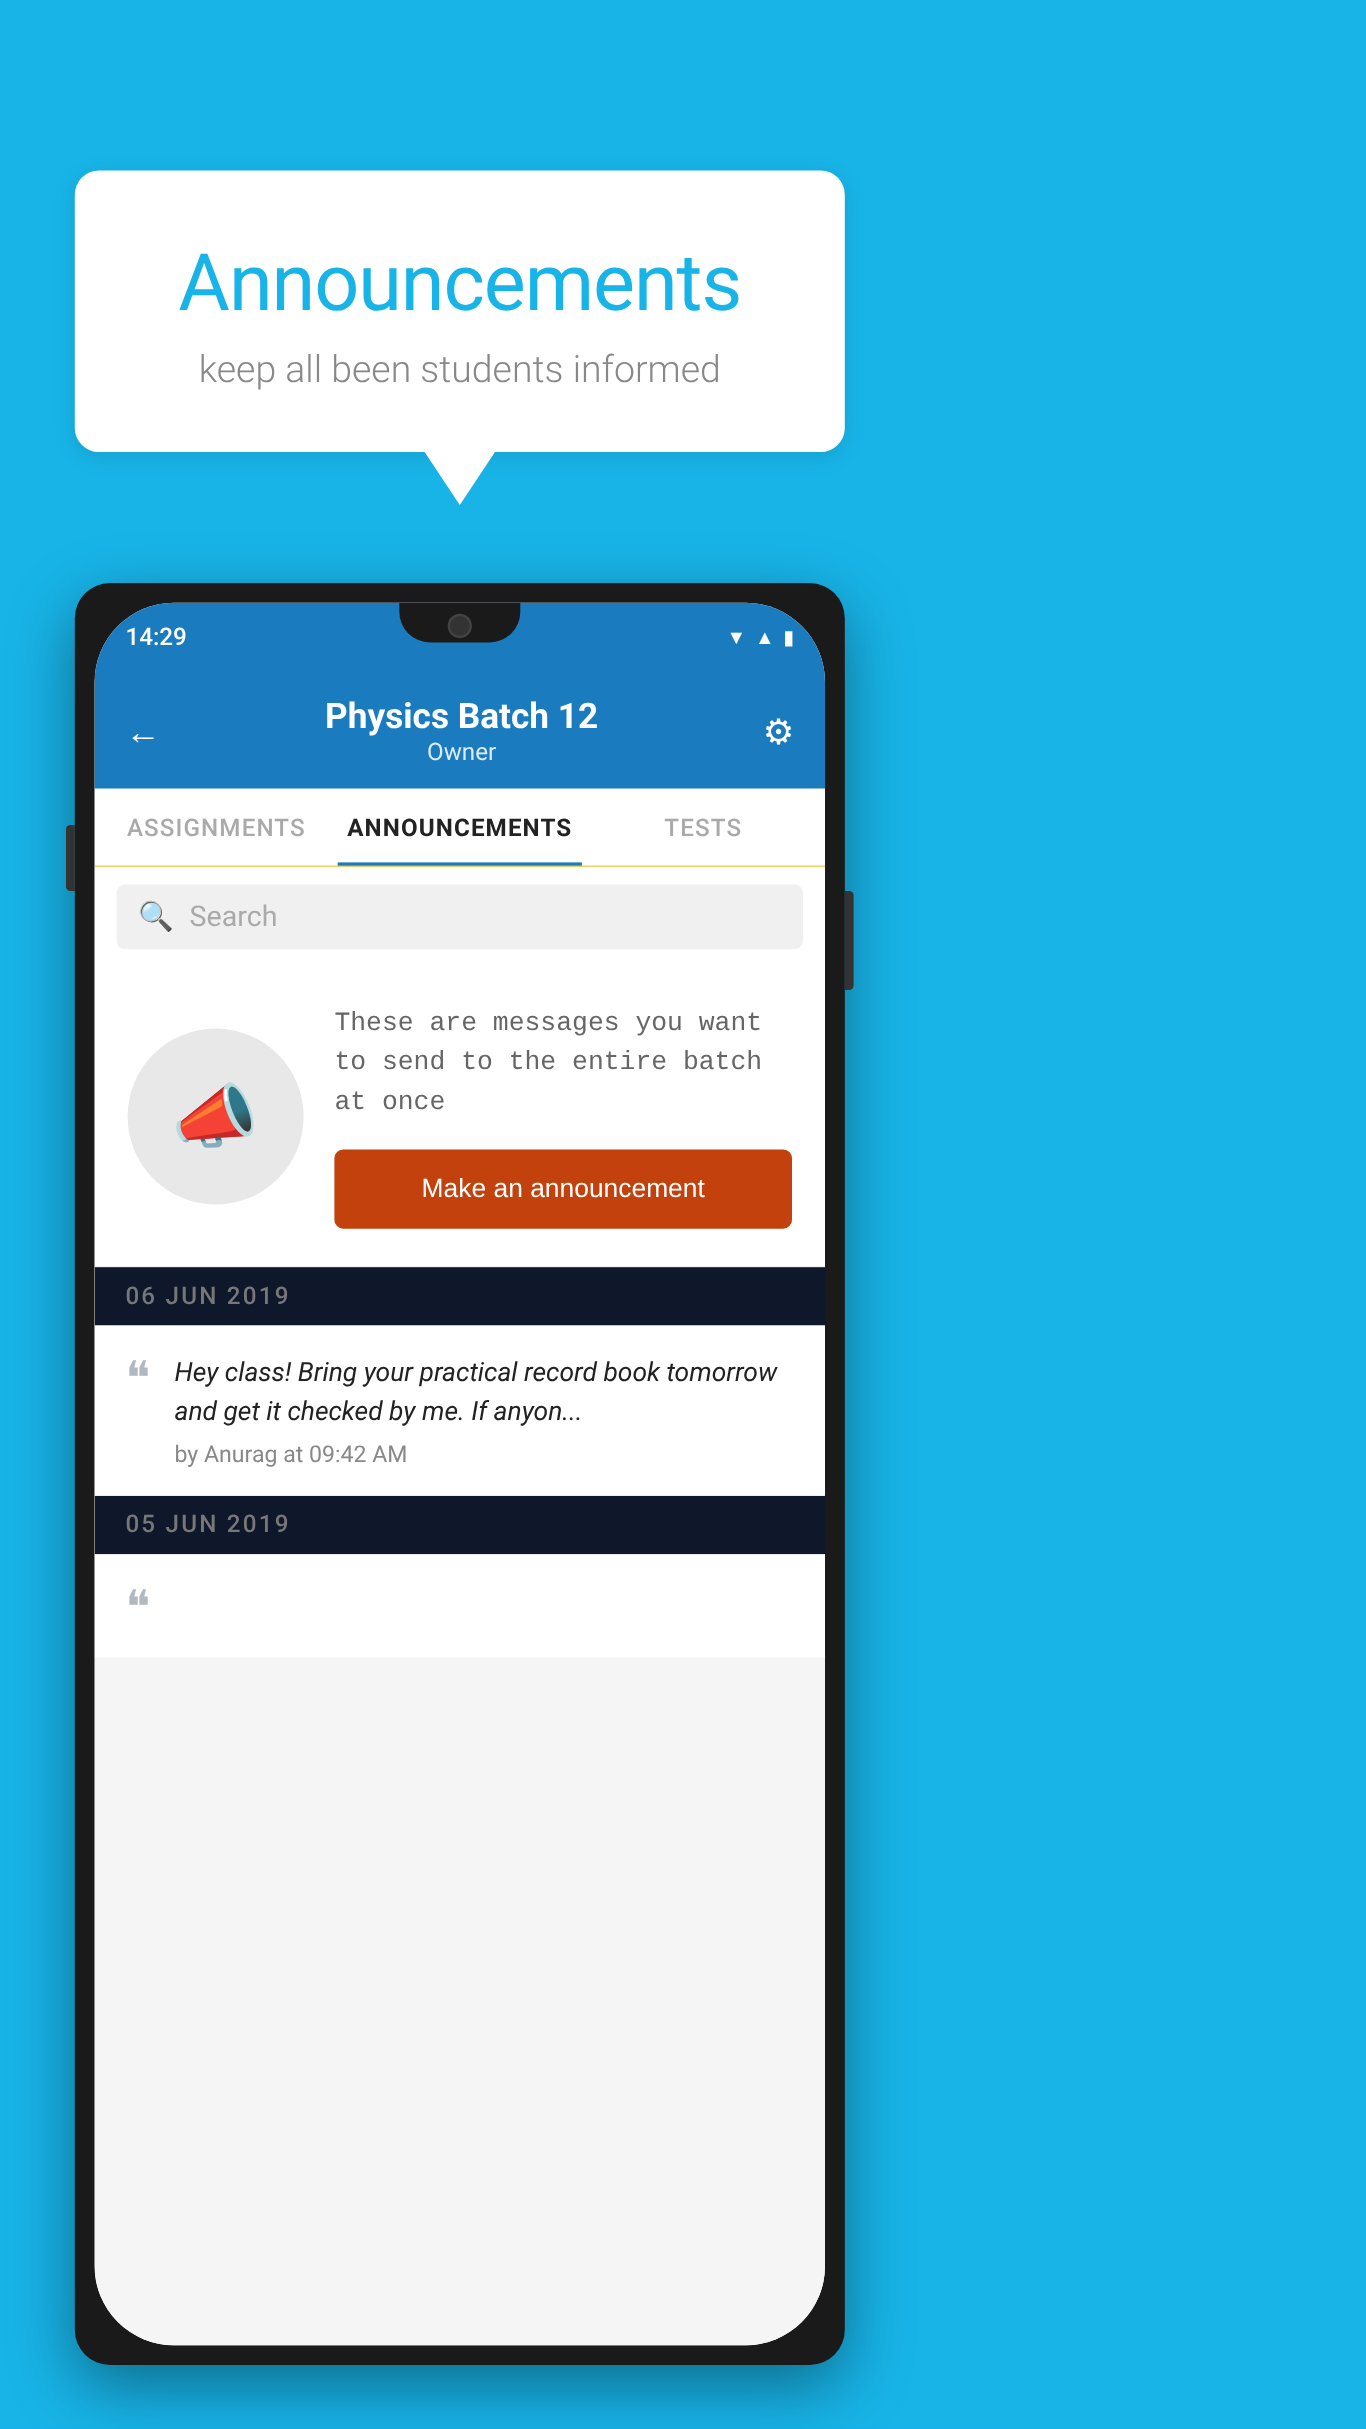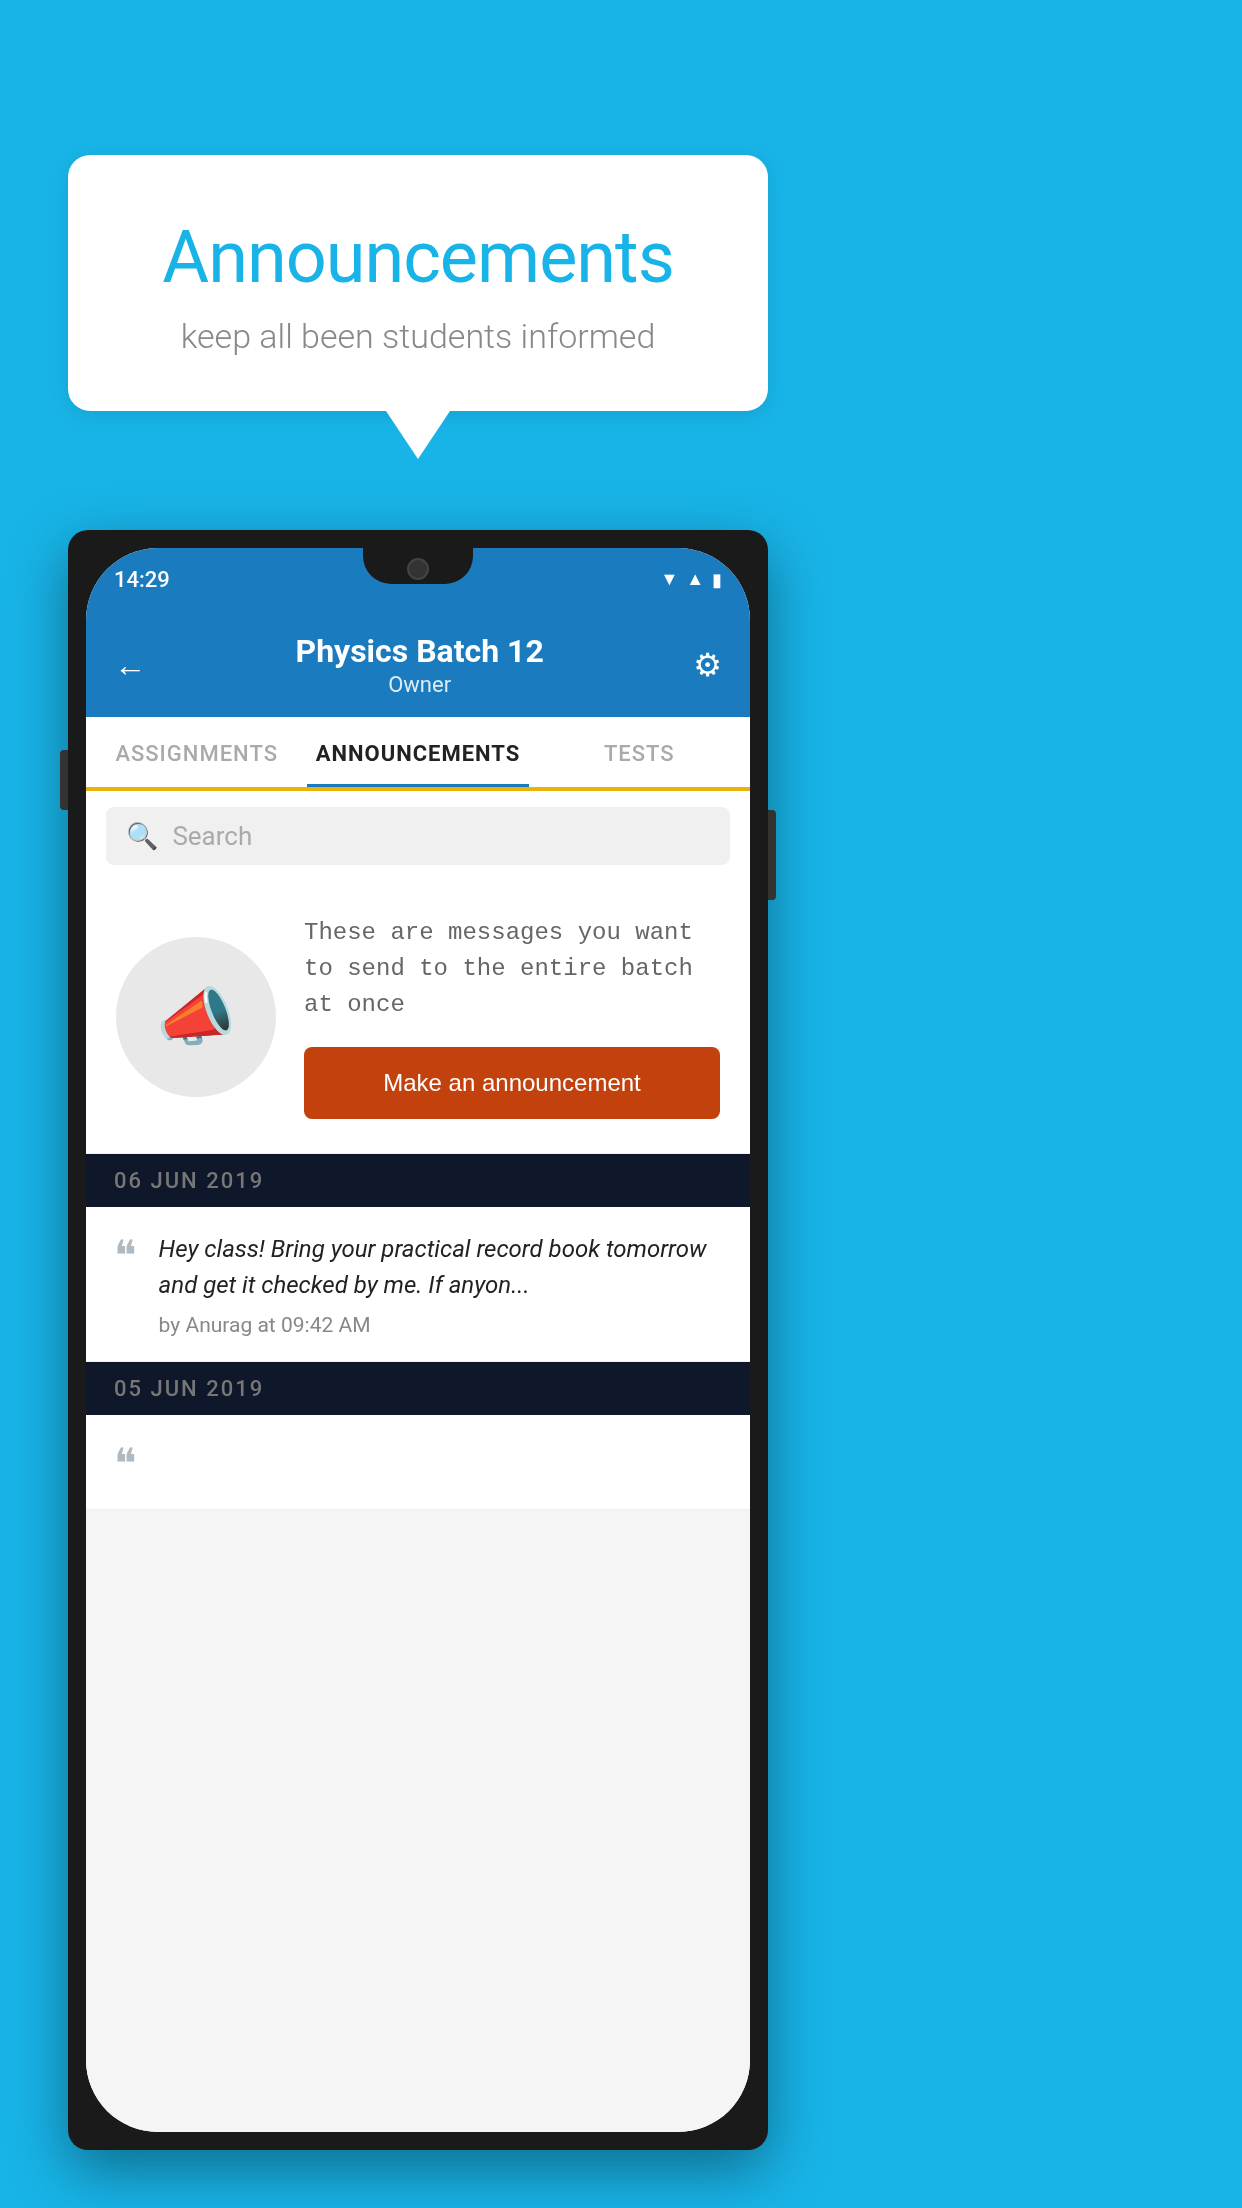--- a/index.html
+++ b/index.html
@@ -60,21 +60,21 @@
       top: 530px;
       left: 68px;
       width: 700px;
       height: 1620px;
     }
 
     .phone-outer {
       width: 100%;
       height: 100%;
       background: #1a1a1a;
-      border-radius: 20px;
+      border-radius: 32px;
       padding: 18px;
       box-shadow: 0 20px 60px rgba(0,0,0,0.4);
       position: relative;
     }
 
     .phone-inner {
       width: 100%;
       height: 100%;
       background: #fff;
       border-radius: 72px;
@@ -168,21 +168,21 @@
     .settings-btn {
       color: white;
       font-size: 32px;
       cursor: pointer;
     }
 
     
     .tabs-bar {
       background: #fff;
       display: flex;
-      border-bottom: 4px solid #eab308;
+      border-bottom: 1px solid #eab308;
       box-shadow: 0 2px 4px rgba(0,0,0,0.05);
     }
 
     .tab-item {
       flex: 1;
       text-align: center;
       padding: 24px 0 18px;
       font-size: 22px;
       font-weight: 500;
       color: #aaaaaa;

